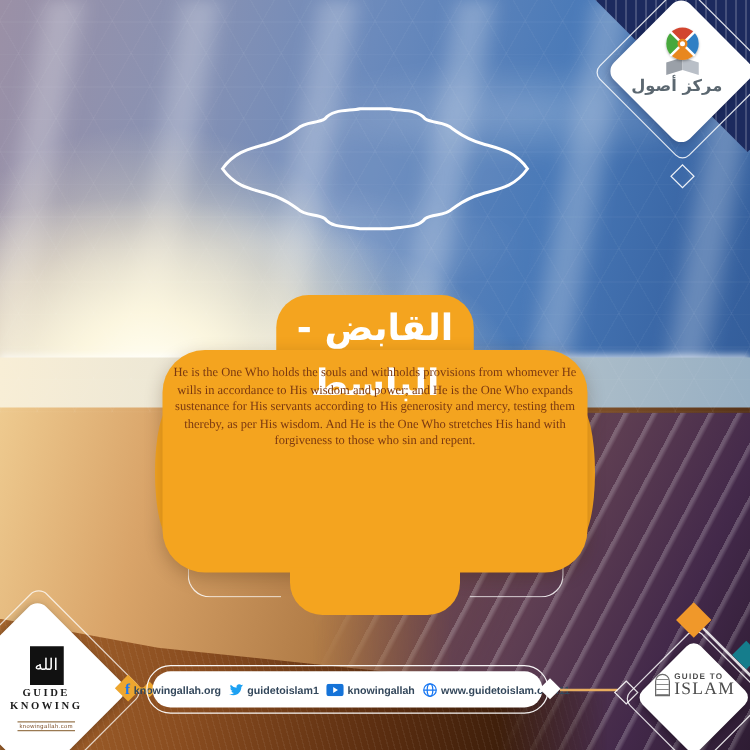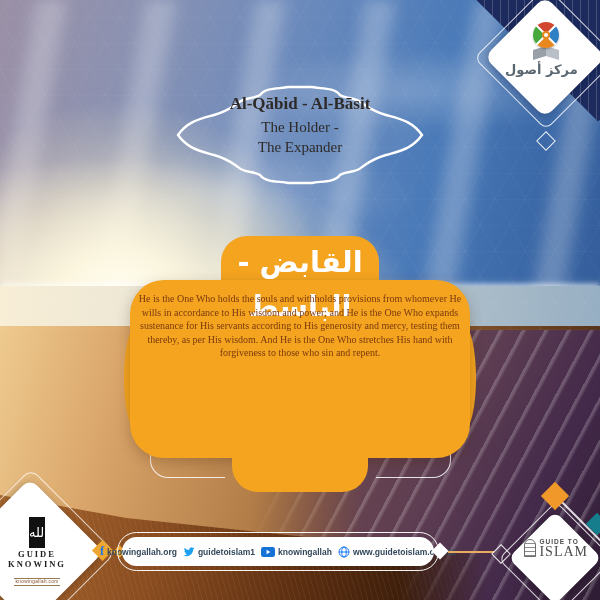--- a/index.html
+++ b/index.html
@@ -82,21 +82,21 @@
 
   
   .allah-outline{left:-29px;top:493px;width:118px;height:118px;transform:rotate(45deg);
     border:1px solid rgba(255,255,255,.75);border-radius:10px;}
   .allah-diamond{left:-22px;top:500px;width:104px;height:104px;transform:rotate(45deg);
     background:#fff;border-radius:10px;box-shadow:0 2px 8px rgba(0,0,0,.3);}
   .gold-diamond{left:95px;top:543px;width:15px;height:15px;transform:rotate(45deg);background:#eda62f;}
   .gold-line-l{left:108px;top:550px;width:14px;height:2px;background:#eda62f;}
   .gold-pointer{left:115px;top:547px;width:9px;height:9px;transform:rotate(45deg);background:#eda62f;}
   .allah-content{left:2px;top:517px;width:70px;text-align:center;}
-  .allah-block{width:16px;height:31px;margin:0 auto;background:#111;color:#fff;
+  .allah-block{width:27px;height:31px;margin:0 auto;background:#111;color:#fff;
     font-family:"DejaVu Sans",sans-serif;font-size:13px;line-height:31px;text-align:center;}
   .allah-name{font-family:"Liberation Serif",serif;font-size:8.5px;letter-spacing:2px;color:#1d1d1d;margin-top:2px;line-height:9.5px;font-weight:bold;}
   .allah-url{font-size:4.6px;color:#7a4a22;letter-spacing:.4px;margin-top:1px;border-top:.5px solid #9a7a52;border-bottom:.5px solid #9a7a52;display:inline-block;padding:.5px 2px;}
 
   .footer-pill{left:122px;top:537px;width:312px;height:29px;background:#fff;border-radius:15px;
     display:flex;align-items:center;justify-content:center;gap:6px;}
   .footer-pill::after{content:"";position:absolute;inset:-5px;border:1.5px solid rgba(255,255,255,.95);border-radius:20px;pointer-events:none;}
   .f-item{display:flex;align-items:center;gap:3px;font-size:8.5px;font-weight:bold;color:#33475b;}
   .fb-glyph{font-family:"Liberation Serif",serif;color:#1877f2;font-size:12px;font-weight:bold;}
   .white-diamond-sm{left:434px;top:545px;width:12px;height:12px;transform:rotate(45deg);background:#fff;}
@@ -129,25 +129,20 @@
   <div class="abs sun-glow"></div>
   <div class="abs sea"></div>
   <div class="abs beach"></div>
   <div class="abs waves-right"></div>
   <div class="abs geo-pattern"></div>
   <div class="abs leather"></div>
 
   <svg class="abs cartouche" viewBox="0 0 260 116">
     <path d="M8,58 C18,44 30,42 44,38 C58,34 62,30 68,26 C74,20 84,22 90,18 C96,10 110,12 118,10 L142,10 C150,12 164,10 170,18 C176,22 186,20 192,26 C198,30 202,34 216,38 C230,42 242,44 252,58 C242,72 230,74 216,78 C202,82 198,86 192,90 C186,96 176,94 170,98 C164,106 150,104 142,106 L118,106 C110,104 96,106 90,98 C84,94 74,96 68,90 C62,86 58,82 44,78 C30,74 18,72 8,58 Z" fill="rgba(255,255,255,0.06)" stroke="#ffffff" stroke-width="2.4"></path>
   </svg>
-  <div class="abs cartouche-text">
-    <div class="t1">Al-Qābid - Al-Bāsit</div>
-    <div class="t2">The Holder -</div>
-    <div class="t2">The Expander</div>
-  </div>
 
   <div class="abs navy-corner"></div>
   <div class="abs diamond-outline-tr"></div>
   <div class="abs small-outline-tr"></div>
   <div class="abs white-diamond-tr"></div>
   <div class="abs osoul-content">
     <div class="osoul-ball">
         <div class="x1"></div>
         <div class="x2"></div>
         <div class="dot"></div>

